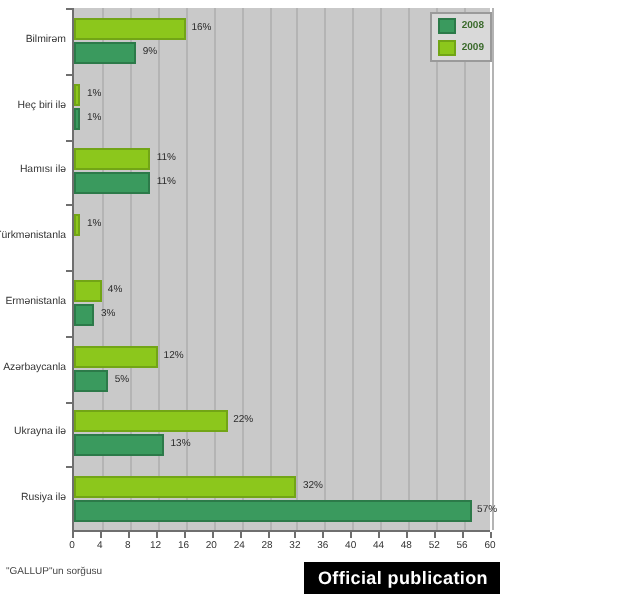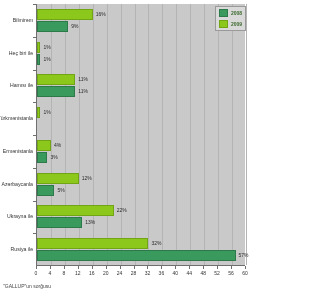--- a/index.html
+++ b/index.html
@@ -244,14 +244,15 @@
       <div class="xtick" style="left: 181.133px;"></div>
       <div class="xlab" style="left: 181.133px;">52</div>
       <div class="xtick" style="left: 195.067px;"></div>
       <div class="xlab" style="left: 195.067px;">56</div>
       <div class="xtick" style="left: 209px;"></div>
       <div class="xlab" style="left: 209px;">60</div>
     </div>
 
   <div class="source">"GALLUP"un sorğusu</div>
 
+  <div class="banner">Official publication</div>
 
 </div>
 
 </body></html>

